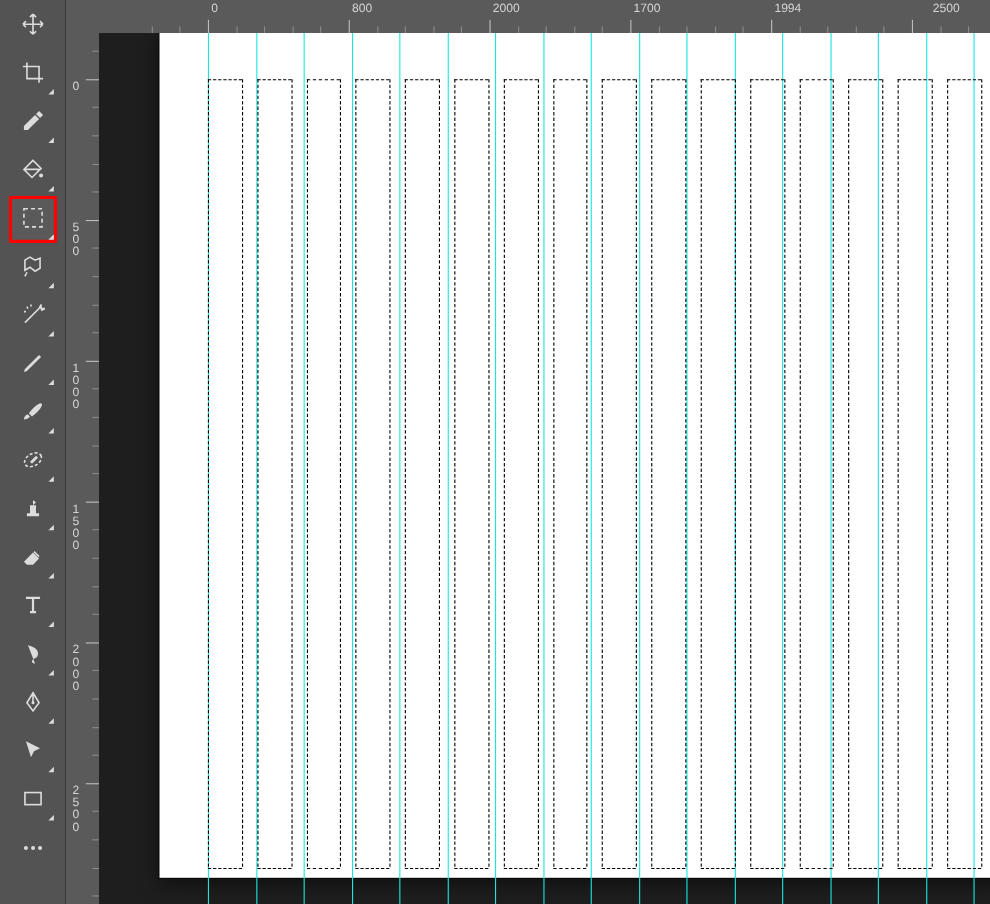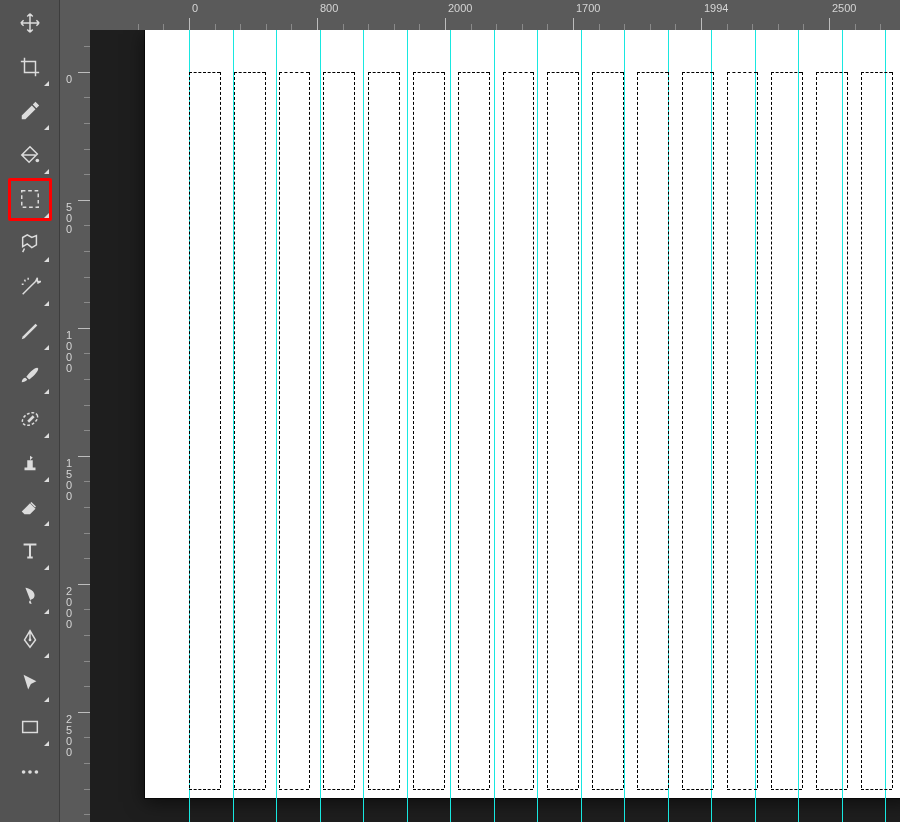--- a/index.html
+++ b/index.html
@@ -214,21 +214,21 @@
       <div class="tick-h-minor" style="left: 534.2px;"></div>
       <div class="tick-h-minor" style="left: 559.8px;"></div>
       <div class="tick-h-minor" style="left: 585.4px;"></div>
       <div class="tick-h-major" style="left: 611px;"></div>
       <div class="tick-h-label" style="left: 614px;">1994</div>
       <div class="tick-h-minor" style="left: 636.6px;"></div>
       <div class="tick-h-minor" style="left: 662.2px;"></div>
       <div class="tick-h-minor" style="left: 687.8px;"></div>
       <div class="tick-h-minor" style="left: 713.4px;"></div>
       <div class="tick-h-major" style="left: 739px;"></div>
-      <div class="tick-h-label" style="left: 742px;">2500</div>
+      <div class="tick-h-label" style="left: 758px;">2500</div>
       <div class="tick-h-minor" style="left: 764.6px;"></div>
       <div class="tick-h-minor" style="left: 790.2px;"></div>
     </div>
 <div id="ruler-v">
       <div class="tick-v-minor" style="top: 16.1px;"></div>
       <div class="tick-v-major" style="top: 41.7px;"></div>
       <div class="tick-v-label" style="top: 43.7px;">0</div>
       <div class="tick-v-minor" style="top: 67.3px;"></div>
       <div class="tick-v-minor" style="top: 92.9px;"></div>
       <div class="tick-v-minor" style="top: 118.5px;"></div>

